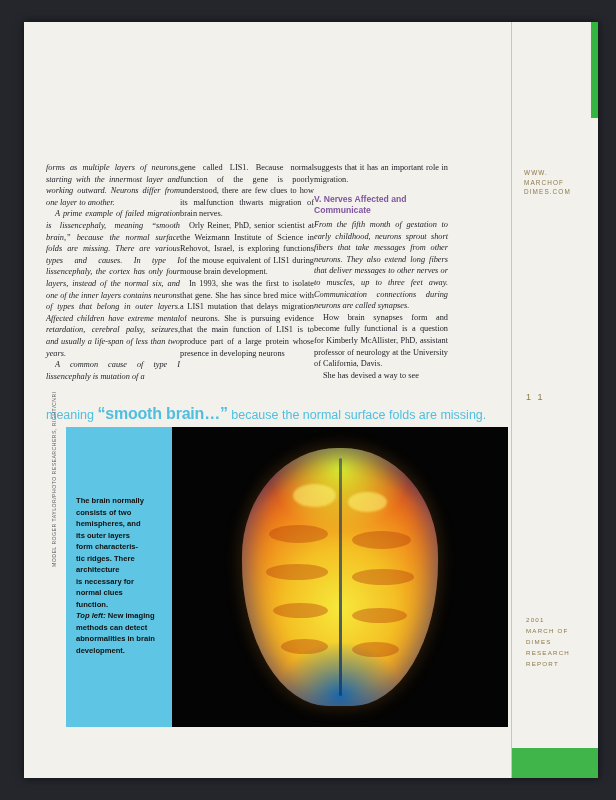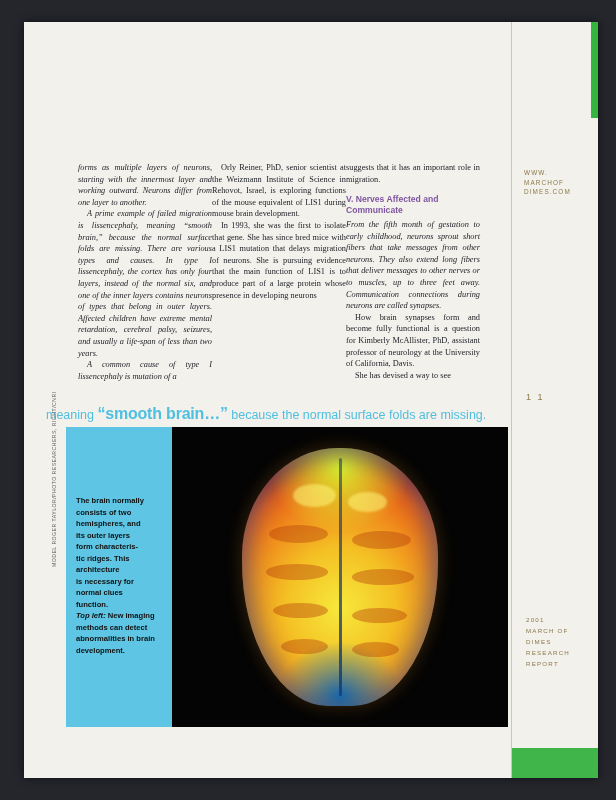--- a/index.html
+++ b/index.html
@@ -49,21 +49,20 @@
     background: #c9c6bd;
   }
   
   .columns {
     position: absolute;
     left: 22px;
     top: 140px;
     width: 438px;
     display: flex;
     gap: 0;
-    margin-left: 32px;
   }
   .col {
     width: 134px;
   }
   .col p {
     margin: 0 0 0 0;
     font-size: 8.3px;
     line-height: 11.6px;
     color: #22242a;
     text-align: justify;
@@ -246,20 +245,21 @@
 
   <div class="columns">
 
     <div class="col">
       <p class="ital noindent">forms as multiple layers of neurons, starting with the innermost layer and working outward. Neurons differ from one layer to another.</p>
       <p class="ital">A prime example of failed migration is lissencephaly, meaning “smooth brain,” because the normal surface folds are missing. There are various types and causes. In type I lissencephaly, the cortex has only four layers, instead of the normal six, and one of the inner layers contains neurons of types that belong in outer layers. Affected children have extreme mental retardation, cerebral palsy, seizures, and usually a life-span of less than two years.</p>
       <p class="ital">A common cause of type I lissencephaly is mutation of a</p>
     </div>
 
     <div class="col">
+      <p class="noindent">gene called LIS1. Because normal function of the gene is poorly understood, there are few clues to how its malfunction thwarts migration of brain nerves.</p>
       <p>Orly Reiner, PhD, senior scientist at the Weizmann Institute of Science in Rehovot, Israel, is exploring functions of the mouse equivalent of LIS1 during mouse brain development.</p>
       <p>In 1993, she was the first to isolate that gene. She has since bred mice with a LIS1 mutation that delays migration of neurons. She is pursuing evidence that the main function of LIS1 is to produce part of a large protein whose presence in developing neurons</p>
     </div>
 
     <div class="col">
       <p class="noindent">suggests that it has an important role in migration.</p>
       <div class="sec-head">V. Nerves Affected and Communicate</div>
       <p class="ital noindent">From the fifth month of gestation to early childhood, neurons sprout short fibers that take messages from other neurons. They also extend long fibers that deliver messages to other nerves or to muscles, up to three feet away. Communication connections during neurons are called synapses.</p>
       <p>How brain synapses form and become fully functional is a question for Kimberly McAllister, PhD, assistant professor of neurology at the University of California, Davis.</p>
       <p>She has devised a way to see</p>
@@ -274,21 +274,21 @@
   </div>
 
   <div class="figure">
     <div class="fig-caption-box">
       <div class="txt">
         <span>The brain normally</span><br>
         <span>consists of two</span><br>
         <span>hemispheres, and</span><br>
         <span>its outer layers</span><br>
         <span>form characteris-</span><br>
-        <span>tic ridges. This</span><br>
+        <span>tic ridges. There</span><br>
         <span>architecture</span><br>
         <span>is necessary for</span><br>
         <span>normal clues</span><br>
         <span>function.</span><br>
         <i>Top left:</i><span> New imaging methods can detect abnormalities in brain development.</span>
       </div>
     </div>
     <div class="brain-area">
       <div class="brain">
         <div class="fissure"></div>

